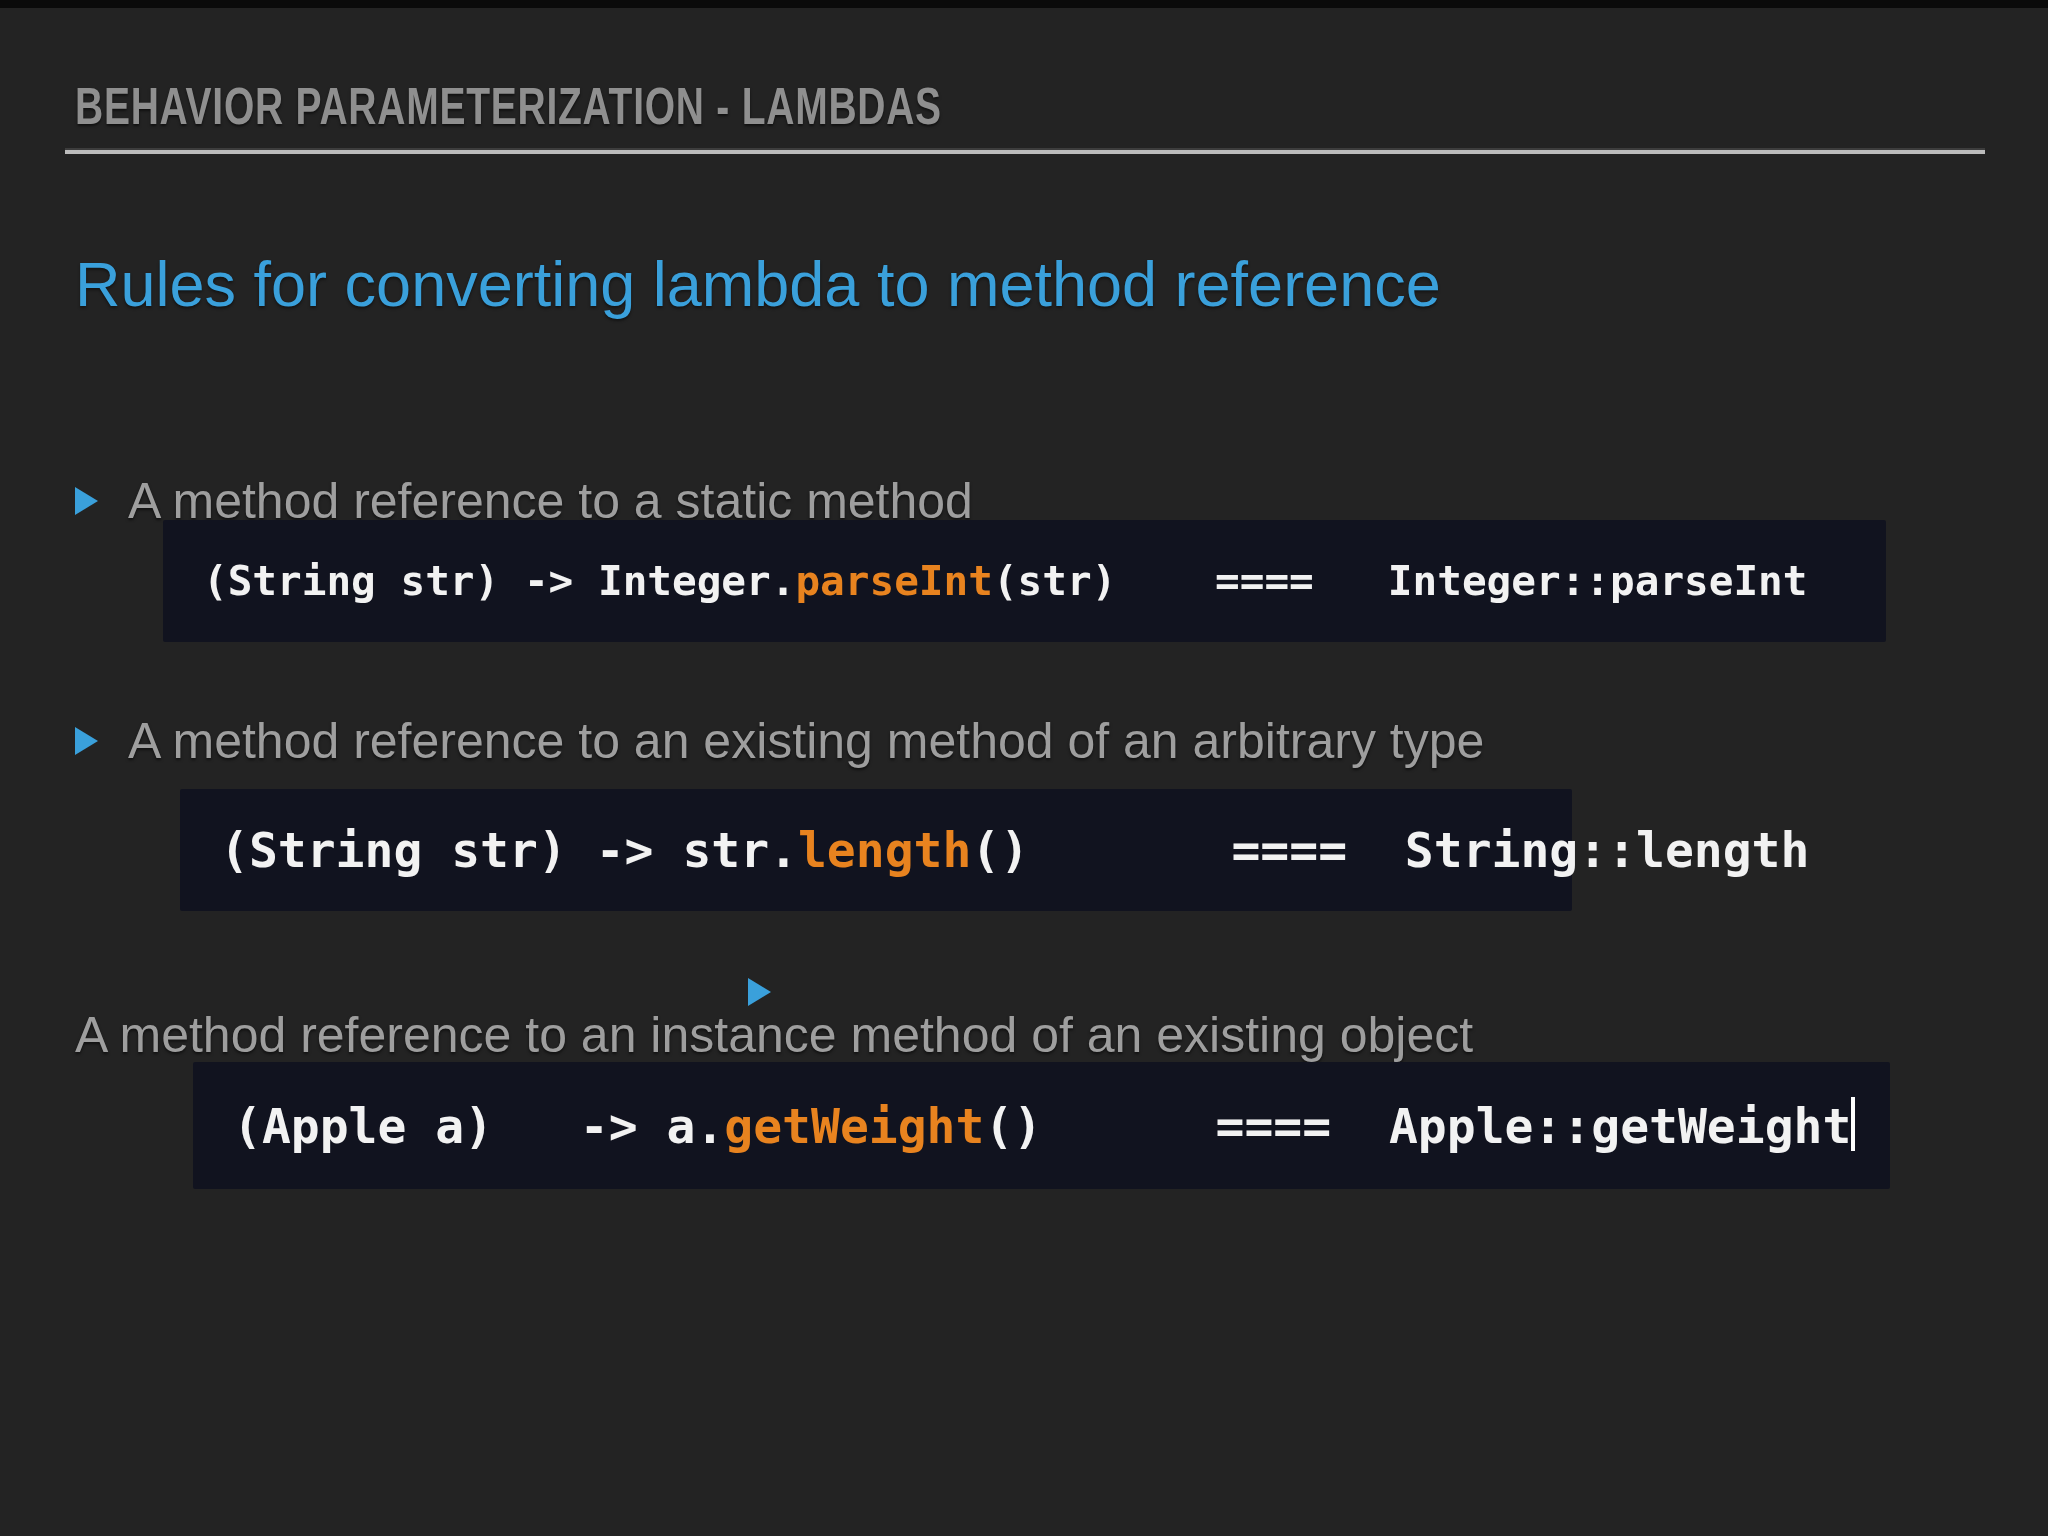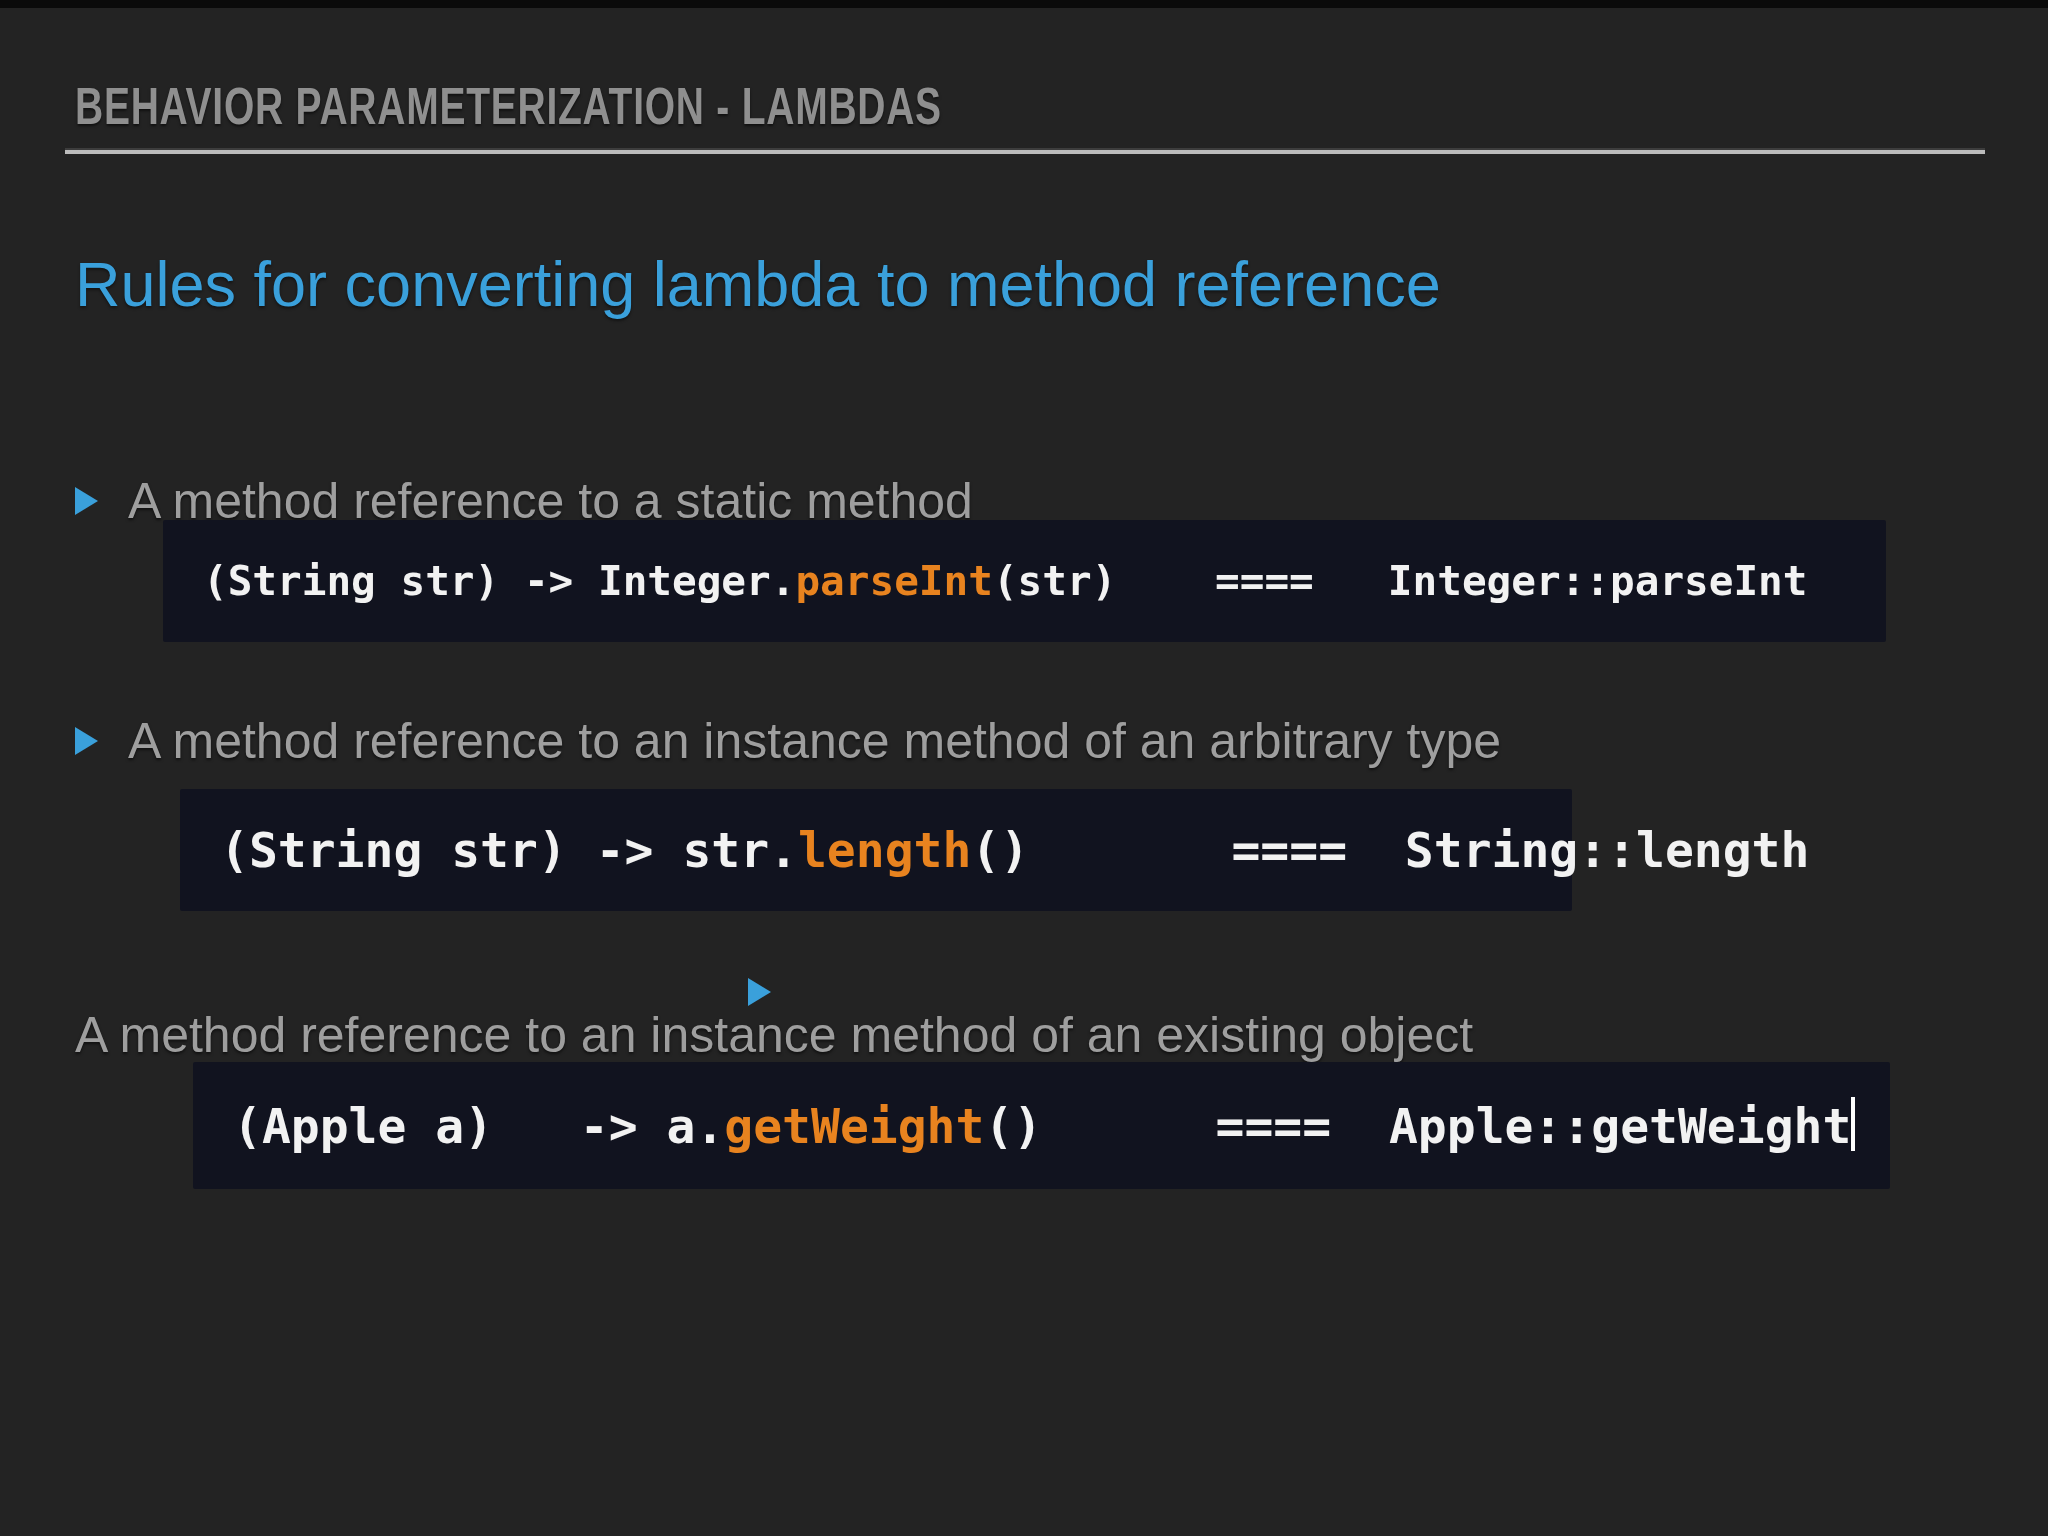--- a/index.html
+++ b/index.html
@@ -96,21 +96,21 @@
   <span class="tri"></span>
   <span>A method reference to a static method</span>
 </div>
 
 <div class="code-block c1">
   <span class="code-line"><span>(String str) -&gt; Integer.</span><span class="hl">parseInt</span><span>(str)    ====   Integer::parseInt</span></span>
 </div>
 
 <div class="bullet-item b2">
   <span class="tri"></span>
-  <span>A method reference to an instance method of an arbitrary type</span>
+  <span>A method reference to an existing method of an arbitrary type</span>
 </div>
 
 <div class="code-block c2">
   <span class="code-line"><span>(String str) -&gt; str.</span><span class="hl">length</span><span>()       ====  String::length</span></span>
 </div>
 
 <div class="bullet-item b3">
   <span class="tri"></span>
   <span>A method reference to an instance method of an existing object</span>
 </div>

